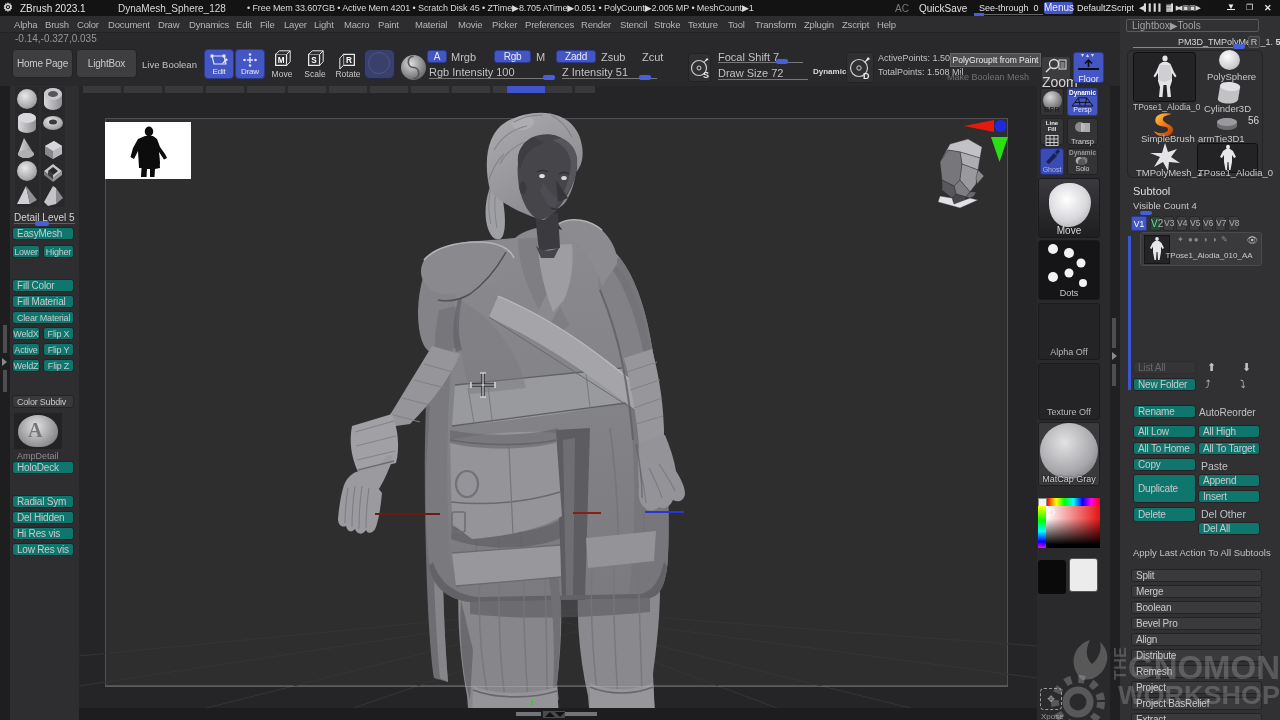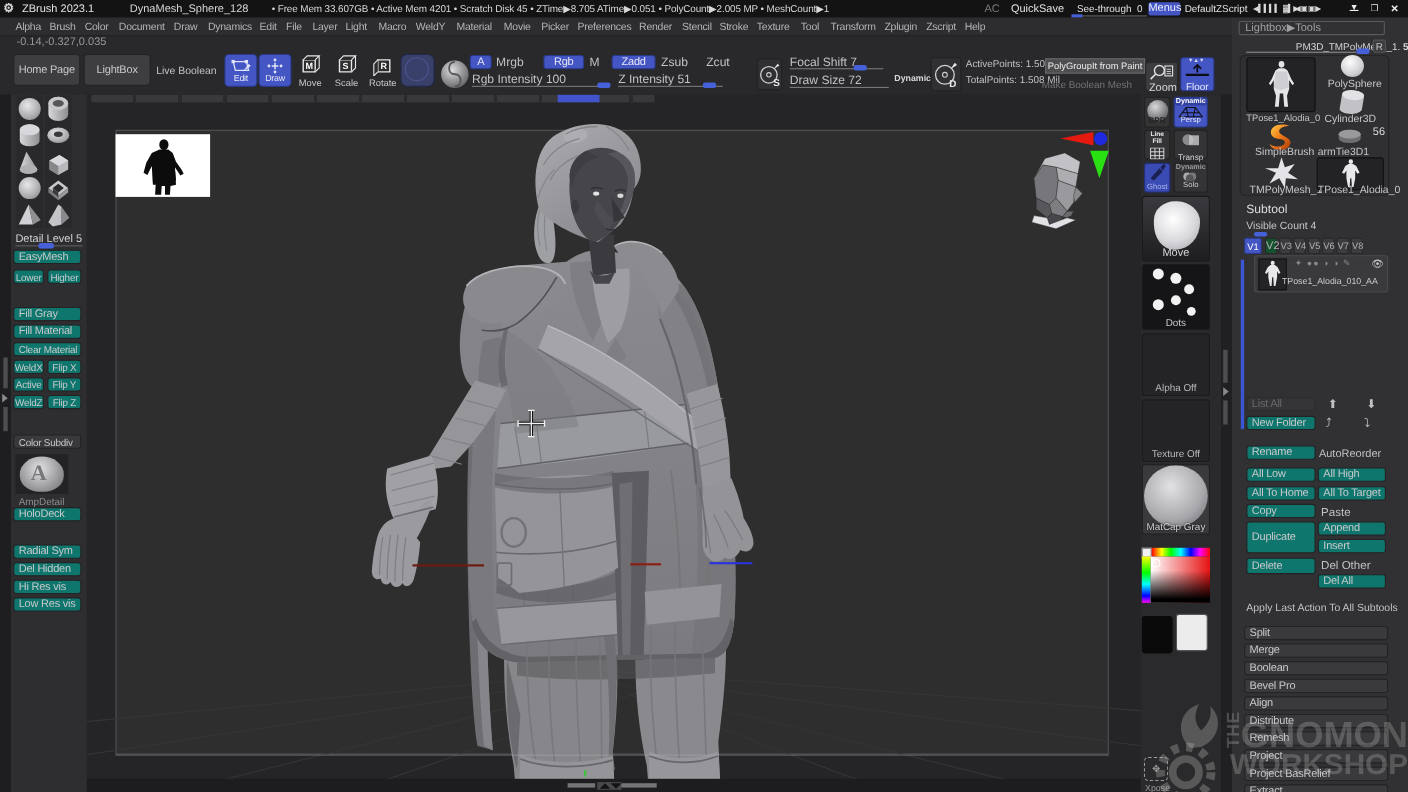--- a/index.html
+++ b/index.html
@@ -34,21 +34,21 @@
     <span class="abs" style="left:45px">Brush</span>
     <span class="abs" style="left:77px">Color</span>
     <span class="abs" style="left:108px">Document</span>
     <span class="abs" style="left:158px">Draw</span>
     <span class="abs" style="left:189px">Dynamics</span>
     <span class="abs" style="left:236px">Edit</span>
     <span class="abs" style="left:260px">File</span>
     <span class="abs" style="left:284px">Layer</span>
     <span class="abs" style="left:314px">Light</span>
     <span class="abs" style="left:344px">Macro</span>
-    <span class="abs" style="left:378px">WeldY</span>
+    <span class="abs" style="left:378px">Paint</span>
     <span class="abs" style="left:415px">Material</span>
     <span class="abs" style="left:458px">Movie</span>
     <span class="abs" style="left:492px">Picker</span>
     <span class="abs" style="left:525px">Preferences</span>
     <span class="abs" style="left:581px">Render</span>
     <span class="abs" style="left:620px">Stencil</span>
     <span class="abs" style="left:654px">Stroke</span>
     <span class="abs" style="left:688px">Texture</span>
     <span class="abs" style="left:728px">Tool</span>
     <span class="abs" style="left:755px">Transform</span>
@@ -223,21 +223,21 @@
       <path d="M34 116 L43 100 L46 102 L46 118 L38 120 Z" fill="#c4c4c8"></path>
       <path d="M46 102 L53 112 L46 118 Z" fill="#8a8a8e"></path>
     </g>
 </svg>
 <div class="lab" style="left:14px;top:212px;color:#d2d2d4;font-size:10px">Detail Level 5</div>
 <div class="abs" style="left:14px;top:223px;width:61px;height:1px;background:#606062"></div>
 <div class="abs" style="left:35px;top:221px;width:14px;height:5px;background:#4560d8;border-radius:2px"></div>
 <div class="b bl" style="left:12px;top:227px;width:62px;height:13px">EasyMesh</div>
 <div class="b" style="left:12px;top:245px;width:28px;height:13px;font-size:9px">Lower</div>
 <div class="b" style="left:43px;top:245px;width:31px;height:13px;font-size:9px">Higher</div>
-<div class="b bl" style="left:12px;top:279px;width:62px;height:13px">Fill Gray</div>
+<div class="b bl" style="left:12px;top:279px;width:62px;height:13px">Fill Color</div>
 <div class="b bl" style="left:12px;top:295px;width:62px;height:13px">Fill Material</div>
 <div class="b bl" style="left:12px;top:311px;width:62px;height:13px;font-size:9px">Clear Material</div>
 <div class="b" style="left:12px;top:327px;width:28px;height:13px;font-size:9px">WeldX</div>
 <div class="b" style="left:43px;top:327px;width:31px;height:13px;font-size:9px">Flip X</div>
 <div class="b" style="left:12px;top:343px;width:28px;height:13px;font-size:9px">Active</div>
 <div class="b" style="left:43px;top:343px;width:31px;height:13px;font-size:9px">Flip Y</div>
 <div class="b" style="left:12px;top:359px;width:28px;height:13px;font-size:9px">WeldZ</div>
 <div class="b" style="left:43px;top:359px;width:31px;height:13px;font-size:9px">Flip Z</div>
 <div class="b bl" style="left:12px;top:395px;width:62px;height:13px;background:#39393b;font-size:9px">Color Subdiv</div>
 <div class="abs" style="left:14px;top:413px;width:48px;height:36px;background:#232325">
@@ -438,21 +438,21 @@
 <div class="abs" style="left:1037px;top:86px;width:73px;height:634px;background:#2a2a2c"></div>
 <div id="rshelf">
 
 <div class="abs" style="left:1041px;top:56px;width:30px;height:27px;background:#3c3c3e;border:1px solid #28282a;border-radius:3px">
   <svg width="28" height="16" viewBox="0 0 28 16">
         <circle cx="12" cy="7" r="4.5" fill="none" stroke="#e0e0e2" stroke-width="1.3"></circle>
         <path d="M8.5 10.5 L4 15" stroke="#e0e0e2" stroke-width="1.5"></path>
         <rect x="17" y="3" width="7" height="9" fill="none" stroke="#e0e0e2" stroke-width="1"></rect>
         <path d="M18.5 6 H22.5 M18.5 8 H22.5 M18.5 10 H22.5" stroke="#e0e0e2" stroke-width="0.8"></path>
       </svg>
-  <div style="color:#d5d5d7;font-size:10px;text-align:right;margin-top:-3px">Zoom</div></div>
+  <div style="color:#d5d5d7;font-size:14px;text-align:right;margin-top:-3px">Zoom</div></div>
 <div class="abs" style="left:1073px;top:52px;width:31px;height:31px;background:#4455c4;border:1px solid #2a3a8a;border-radius:3px">
   <div style="color:#cdd4f2;font-size:6px;text-align:center;letter-spacing:2px;line-height:5px">▾▴▾</div>
   <svg width="29" height="13" viewBox="0 0 29 13">
         <path d="M14.5 1 L14.5 8 M11 4.5 L14.5 1 L18 4.5" stroke="#0c0c14" stroke-width="1.6" fill="none"></path>
         <path d="M4 10 H25" stroke="#0c0c14" stroke-width="2"></path>
       </svg>
   <div style="color:#e8ecfa;font-size:9px;text-align:center;margin-top:-2px">Floor</div></div>
 
 <div class="abs" style="left:1040px;top:88px;width:24px;height:28px;background:#343436;border:1px solid #222;border-radius:3px">
   <div class="abs" style="left:2px;top:2px;width:19px;height:19px;border-radius:50%;background:radial-gradient(circle at 38% 32%,#d8d8da,#77777a 65%,#4a4a4e)"></div>

